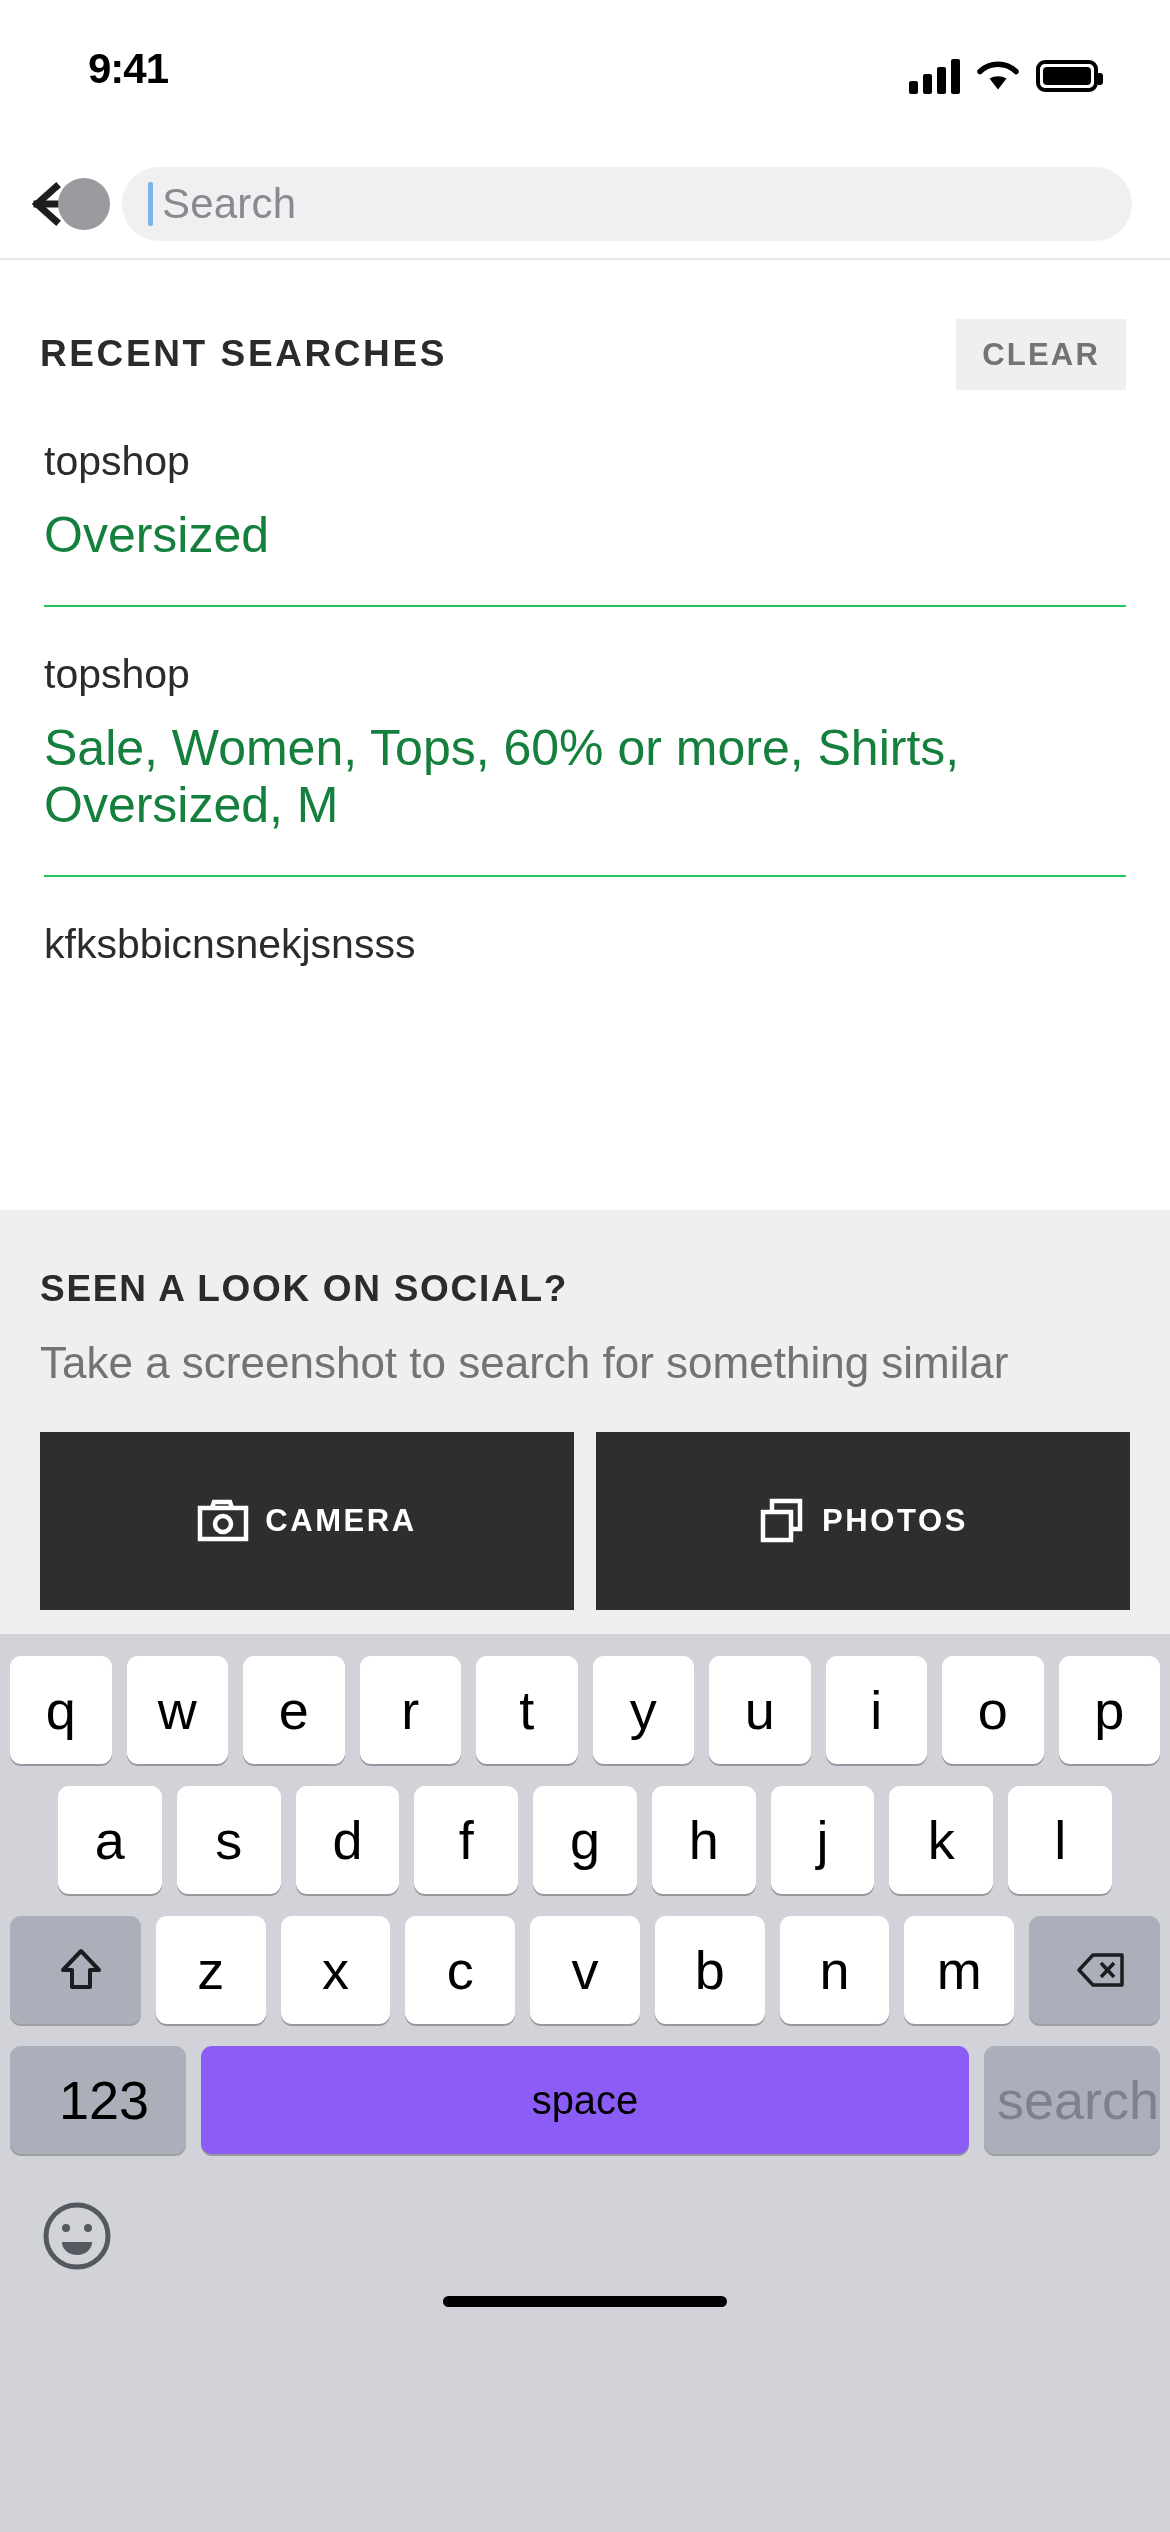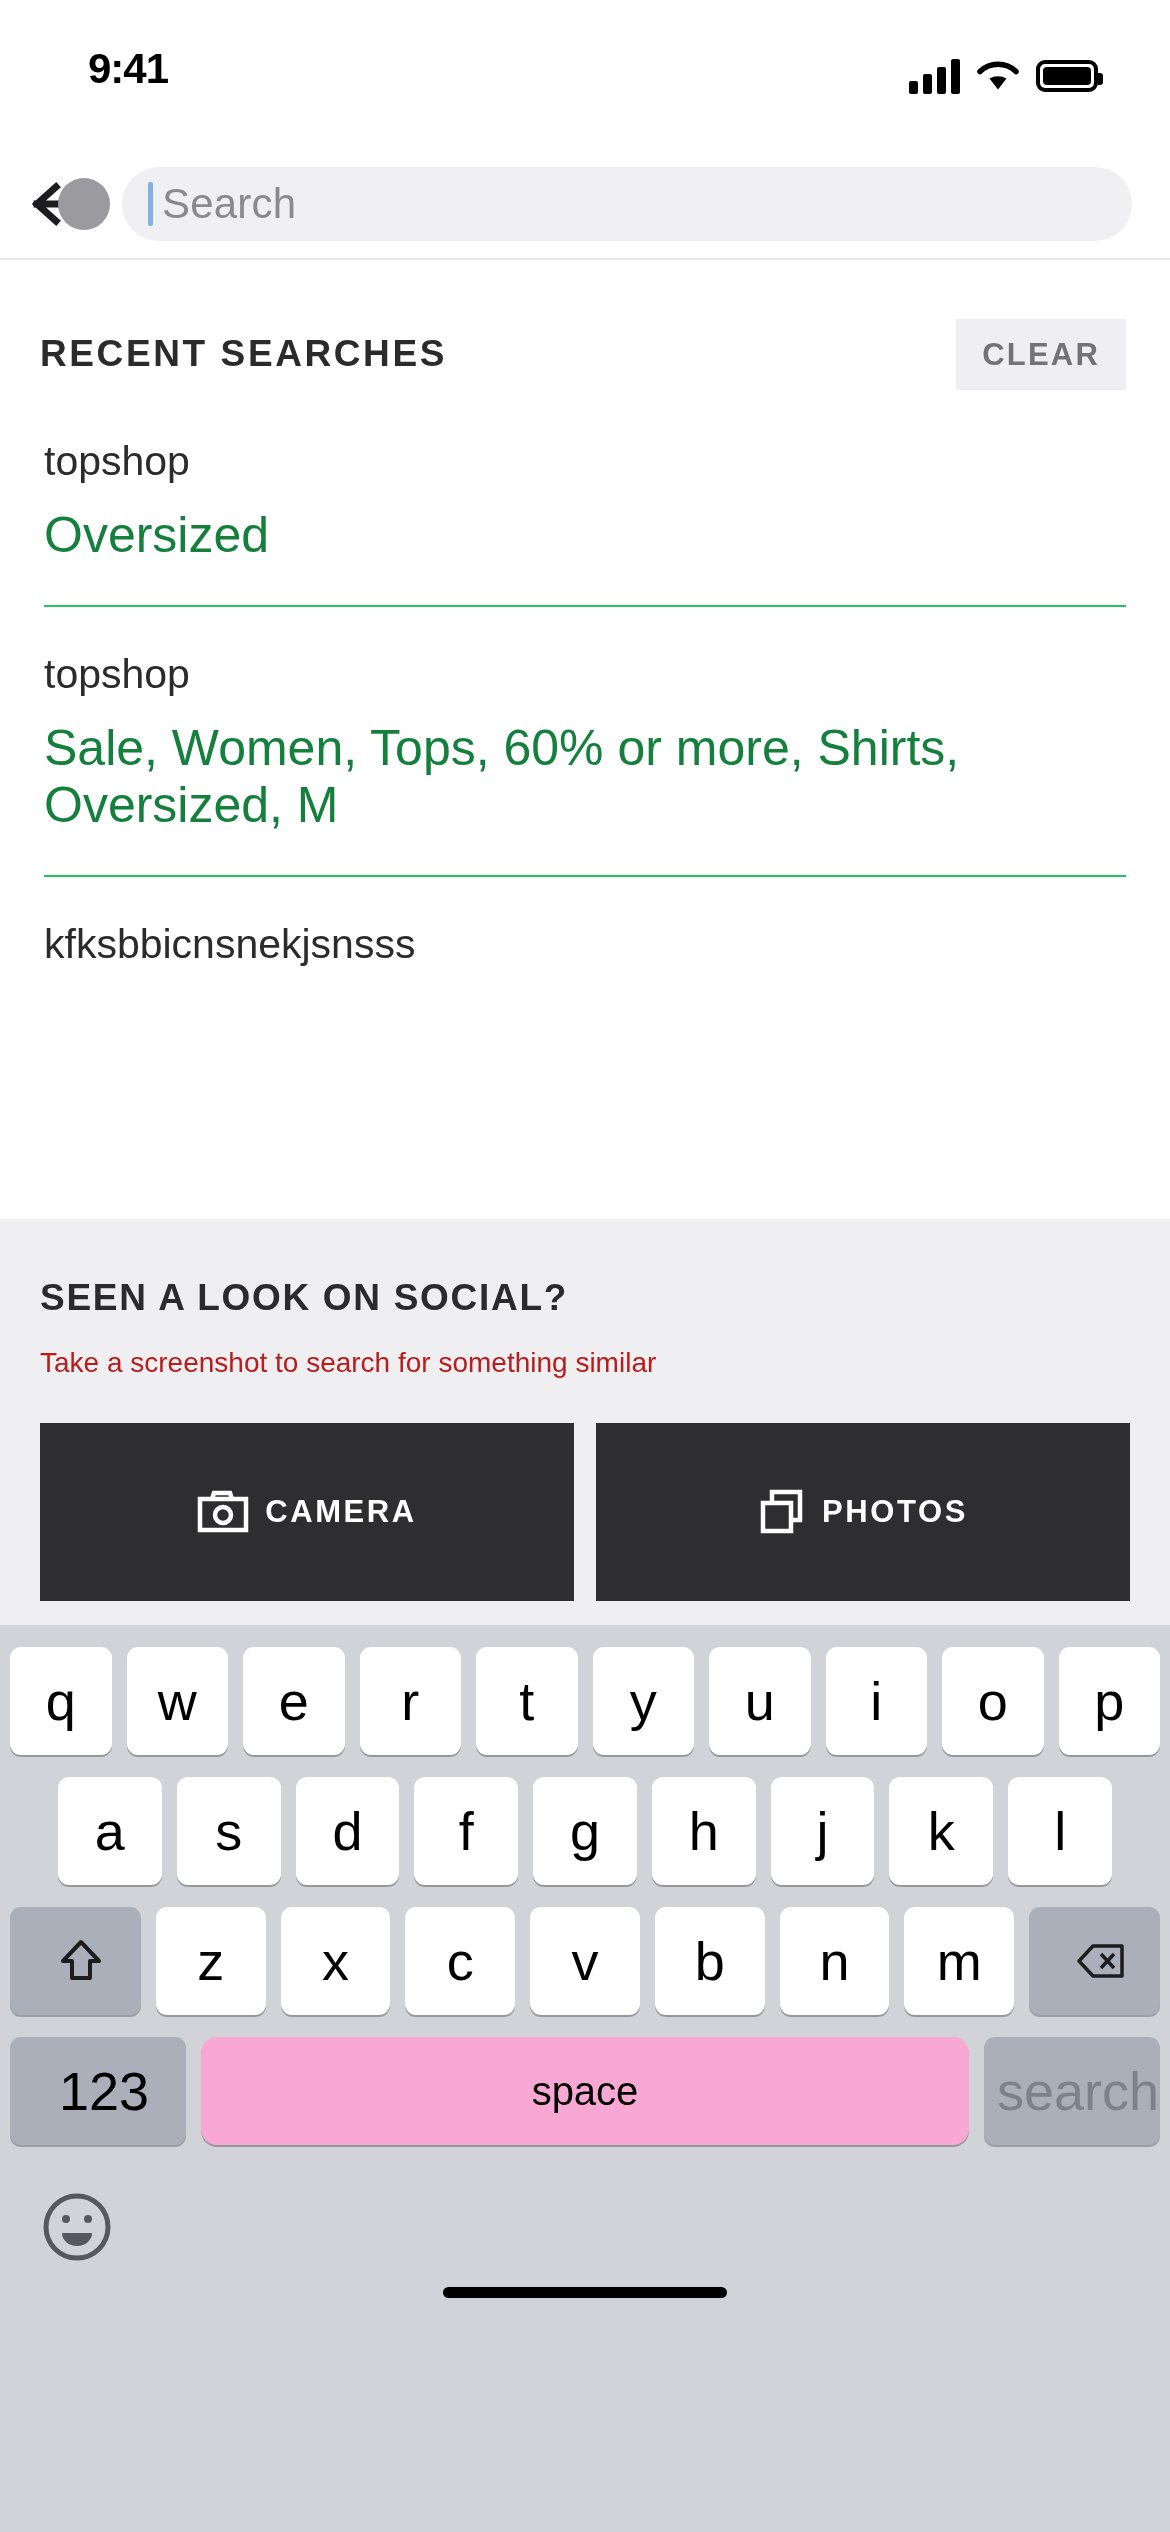--- a/index.html
+++ b/index.html
@@ -67,21 +67,21 @@
   }
   .recent-list { padding:0 44px; }
   .recent-item { padding:44px 0 40px 0; border-bottom:2px solid #22c55e; }
   .recent-item.last { border-bottom:none; }
   .ri-title { font-size:41px; color:#2b2b2b; line-height:1.15; }
   .ri-sub { font-size:50px; color:#15803d; margin-top:22px; line-height:1.15; }
 
   
   .social { background:#efeef1; padding:58px 40px 0 40px; flex:0 0 auto; }
   .social-title { font-size:37px; font-weight:bold; color:#2b2b2b; letter-spacing:1.7px; text-transform:uppercase; }
-  .social-sub { font-size:28px; color:#b91c1c; margin-top:28px; }
+  .social-sub { font-size:44px; color:#737373; margin-top:28px; }
   .social-btns { display:flex; gap:22px; margin-top:44px; padding-bottom:24px; }
   .sbtn {
     flex:1; background:#2e2e30; color:#fff; border:none; font-family:inherit;
     height:178px; display:flex; flex-direction:row; align-items:center; justify-content:center; gap:16px;
   }
   .sbtn-label { font-size:31px; font-weight:bold; letter-spacing:2.6px; }
 
   
   .keyboard { background:#d1d3d9; flex:1 1 auto; display:flex; flex-direction:column; padding-top:22px; }
   .krow { display:flex; justify-content:center; gap:15px; padding:0 10px; margin-bottom:22px; }
@@ -89,21 +89,21 @@
     background:#fff; border-radius:11px; height:108px;
     display:flex; align-items:center; justify-content:center;
     font-size:54px; color:#000; box-shadow:0 2px 0 rgba(0,0,0,.28);
     font-family:inherit; border:none; flex:1 1 0;
   }
   .krow.r2 { padding:0 58px; }
   .krow.r3 { padding:0 10px; }
   .key.wide { flex:0 0 131px; background:#abafb9; box-shadow:0 2px 0 rgba(0,0,0,.25);padding-left:12px; }
   .krow.r4 { padding:0 10px; margin-bottom:0; }
   .key.num { flex:0 0 176px; }
-  .key.space { flex:1 1 auto; background:#f9a8d4; font-size:40px;border-radius:16px; }
+  .key.space { flex:1 1 auto; background:#8b5cf6; font-size:40px; }
   .key.search { flex:0 0 176px; color:#7d818c; }
   .kb-bottom { display:flex; align-items:center; padding:22px 34px 0 34px; height:142px; }
   .emoji-key { width:86px; height:86px; display:flex; align-items:center; justify-content:center; }
   .home-ind { width:100%; display:flex; justify-content:center; padding-bottom:22px; }
   .home-bar { width:284px; height:11px; background:#000; border-radius:6px; }
 </style>
 </head>
 <body>
 
 <div class="phone">

